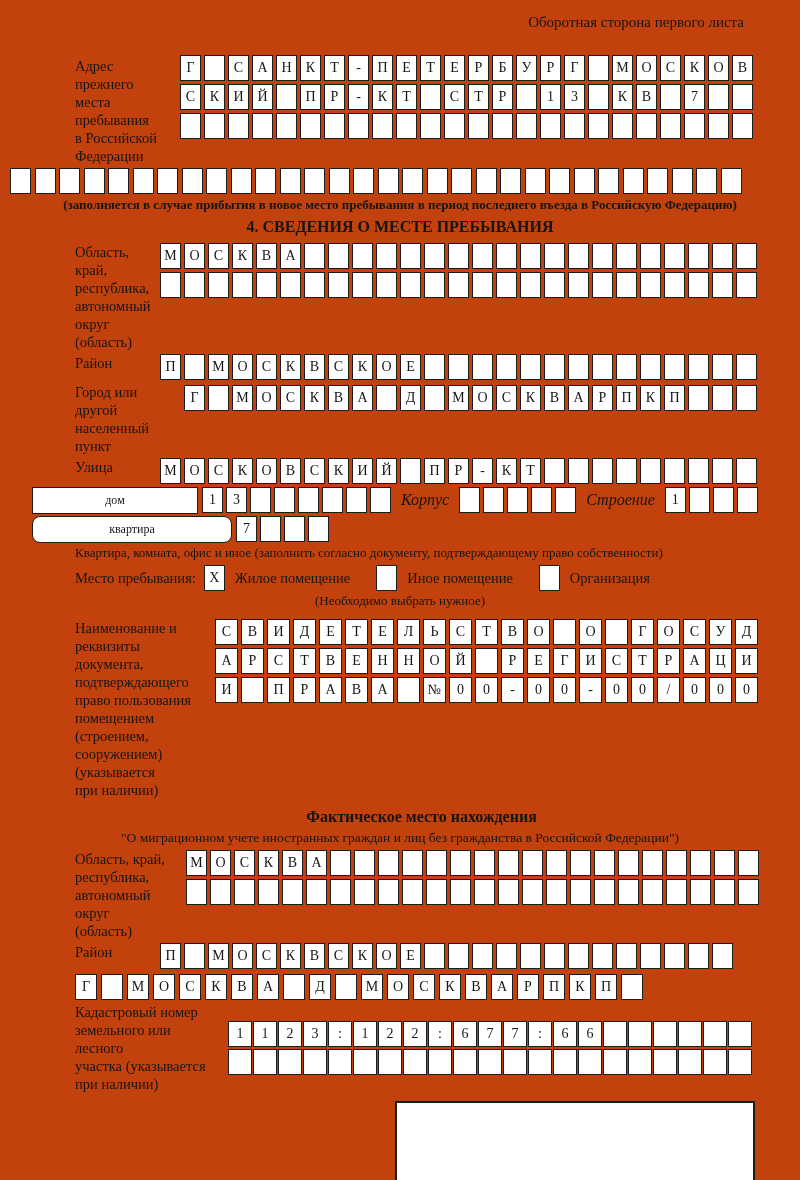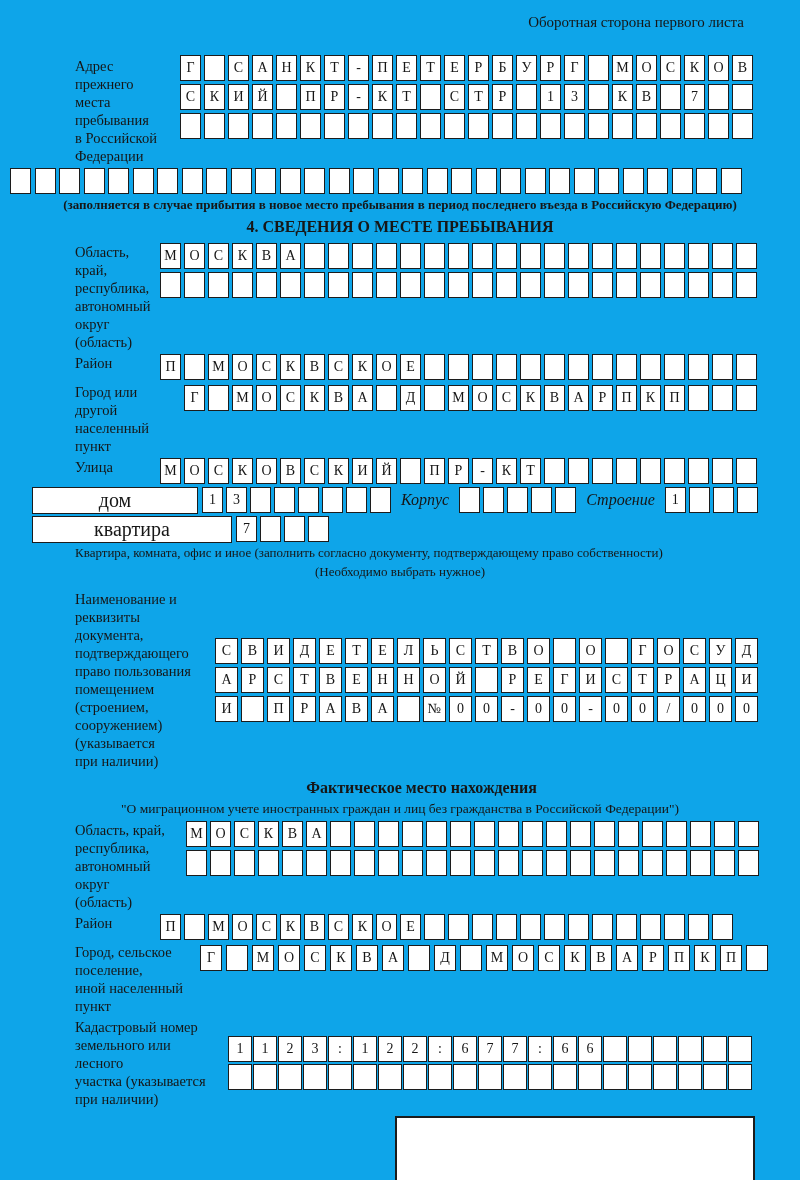--- a/index.html
+++ b/index.html
@@ -1,17 +1,17 @@
 <!DOCTYPE html>
 <html><head>
 <meta charset="utf-8">
 <style>
   html,body{margin:0;padding:0;background:#fff;}
   .page{
-    width:800px;height:1180px;background:#0ea5e9;overflow:hidden;position:relative;
+    width:800px;height:1180px;background:#c2410c;overflow:hidden;position:relative;
     font-family:"Liberation Serif","DejaVu Serif",serif;color:#161616;
   }
   .hdr{margin:14px 56px 0 0;text-align:right;font-size:15px;}
   .center{text-align:center;}
   h2,h3{font-size:16px;margin:0;}
   .title2{margin:5px 0 7px;font-weight:bold;}
   .title3{margin:9px 0 3px;font-weight:bold;padding-left:43px;}
   .note{font-size:13px;}
   .note-c{margin:3px 8px 2px;font-weight:bold;}
   .note-l{margin:2px 0 3px 75px;}
@@ -31,24 +31,24 @@
     display:flex;align-items:center;justify-content:center;
     font-size:14px;background:#fff;
   }
   .docw .cell{width:23px;}
   .gw{gap:4px;}.gw .cell{width:22px;}
   .tight{gap:1px;}.tight .cell{width:24px;}
   .fullrow{margin:1px 0 0 10px;gap:3.5px;}
   .domrow{display:flex;align-items:flex-start;margin:2px 0 2px 32px;gap:4px;}
   .bigbox{
     flex:none;box-sizing:border-box;border:1.5px solid #1c1c1c;height:27px;
-    display:flex;align-items:center;justify-content:center;font-size:20px;background:#fff;
+    display:flex;align-items:center;justify-content:center;font-size:12px;background:#fff;
   }
   .bb-dom{width:166px;}
-  .bb-kv{width:200px;}
+  .bb-kv{width:200px;border-radius:8px;}
   .inl{flex:none;font-size:16px;line-height:26px;padding:0 6px;font-style:italic;}
   .mrow{display:flex;align-items:center;margin:4px 0 2px 75px;font-size:14.5px;}
   .mrow .cell{margin:0 10px 0 8px;}
   .mrow .opt-gap{margin-left:26px;}
   .note-mesto{margin:1px 0 3px 75px;width:650px;text-align:center;}
   .stamp{
     margin:8px 0 0 395px;width:360px;height:178px;box-sizing:border-box;
     border:2px solid #1c1c1c;background:#fff;
   }
   .factnotes{font-size:13.5px;line-height:17px;}
@@ -371,23 +371,32 @@
     <div class="bigbox bb-kv">квартира</div>
     <div class="cells">
         <div class="cell">7</div>
         <div class="cell"></div>
         <div class="cell"></div>
         <div class="cell"></div>
       </div>
   </div>
   <div class="note note-l">Квартира, комната, офис и иное (заполнить согласно документу, подтверждающему право собственности)</div>
 
+  <div class="mrow">
+    <span>Место пребывания:</span>
+    <div class="cell">X</div>
+    <span>Жилое помещение</span>
+    <div class="cell opt-gap"></div>
+    <span>Иное помещение</span>
+    <div class="cell opt-gap"></div>
+    <span>Организация</span>
+  </div>
   <div class="note note-mesto">(Необходимо выбрать нужное)</div>
 
-  <div class="frow" style="margin-top:10px;align-items:center;">
+  <div class="frow" style="margin-top:10px;">
     <div class="lbl w132">Наименование и реквизиты
 документа, подтверждающего
 право пользования
 помещением (строением,
 сооружением) (указывается
 при наличии)</div>
     <div class="rows">
       <div class="cells docw">
           <div class="cell">С</div>
           <div class="cell">В</div>
@@ -548,22 +557,20 @@
         <div class="cell"></div>
         <div class="cell"></div>
         <div class="cell"></div>
         <div class="cell"></div>
         <div class="cell"></div>
         <div class="cell"></div>
       </div>
   </div>
 
   <div class="frow">
-    <div class="lbl w117">Город, сельское поселение,
-иной населенный пункт</div>
     <div class="cells gw" style="margin-top:2px;">
         <div class="cell">Г</div>
         <div class="cell"></div>
         <div class="cell">М</div>
         <div class="cell">О</div>
         <div class="cell">С</div>
         <div class="cell">К</div>
         <div class="cell">В</div>
         <div class="cell">А</div>
         <div class="cell"></div>

